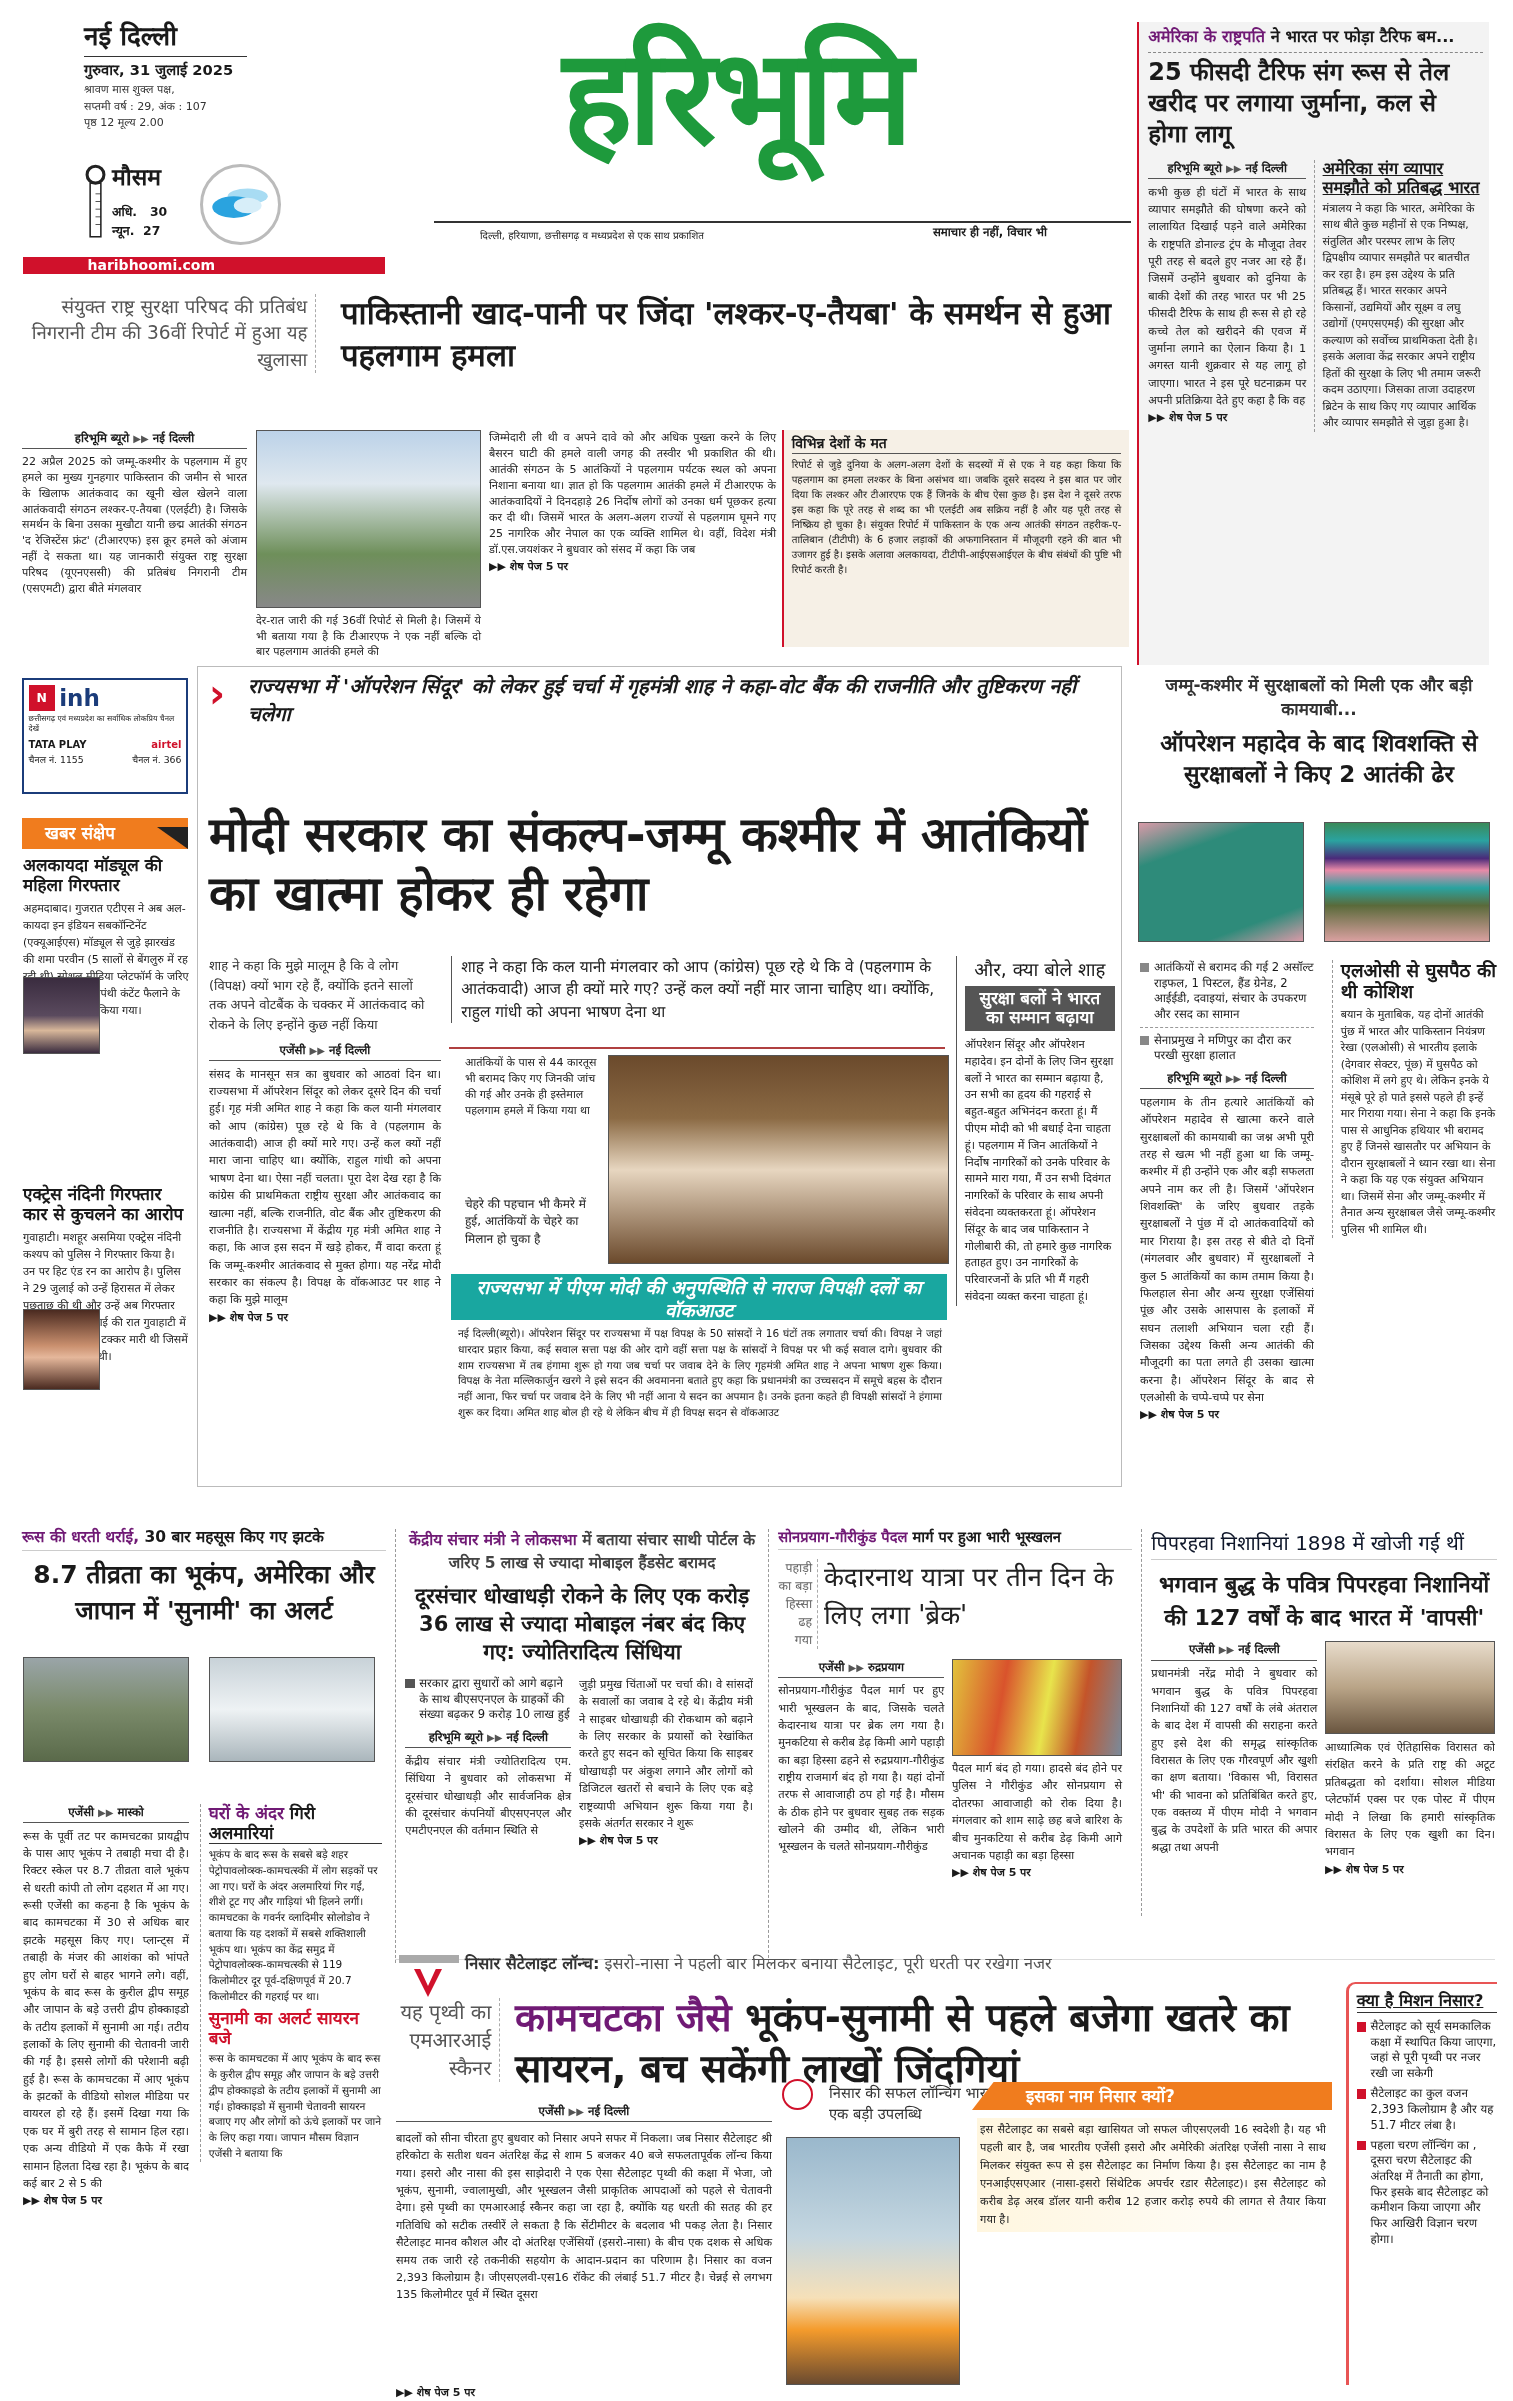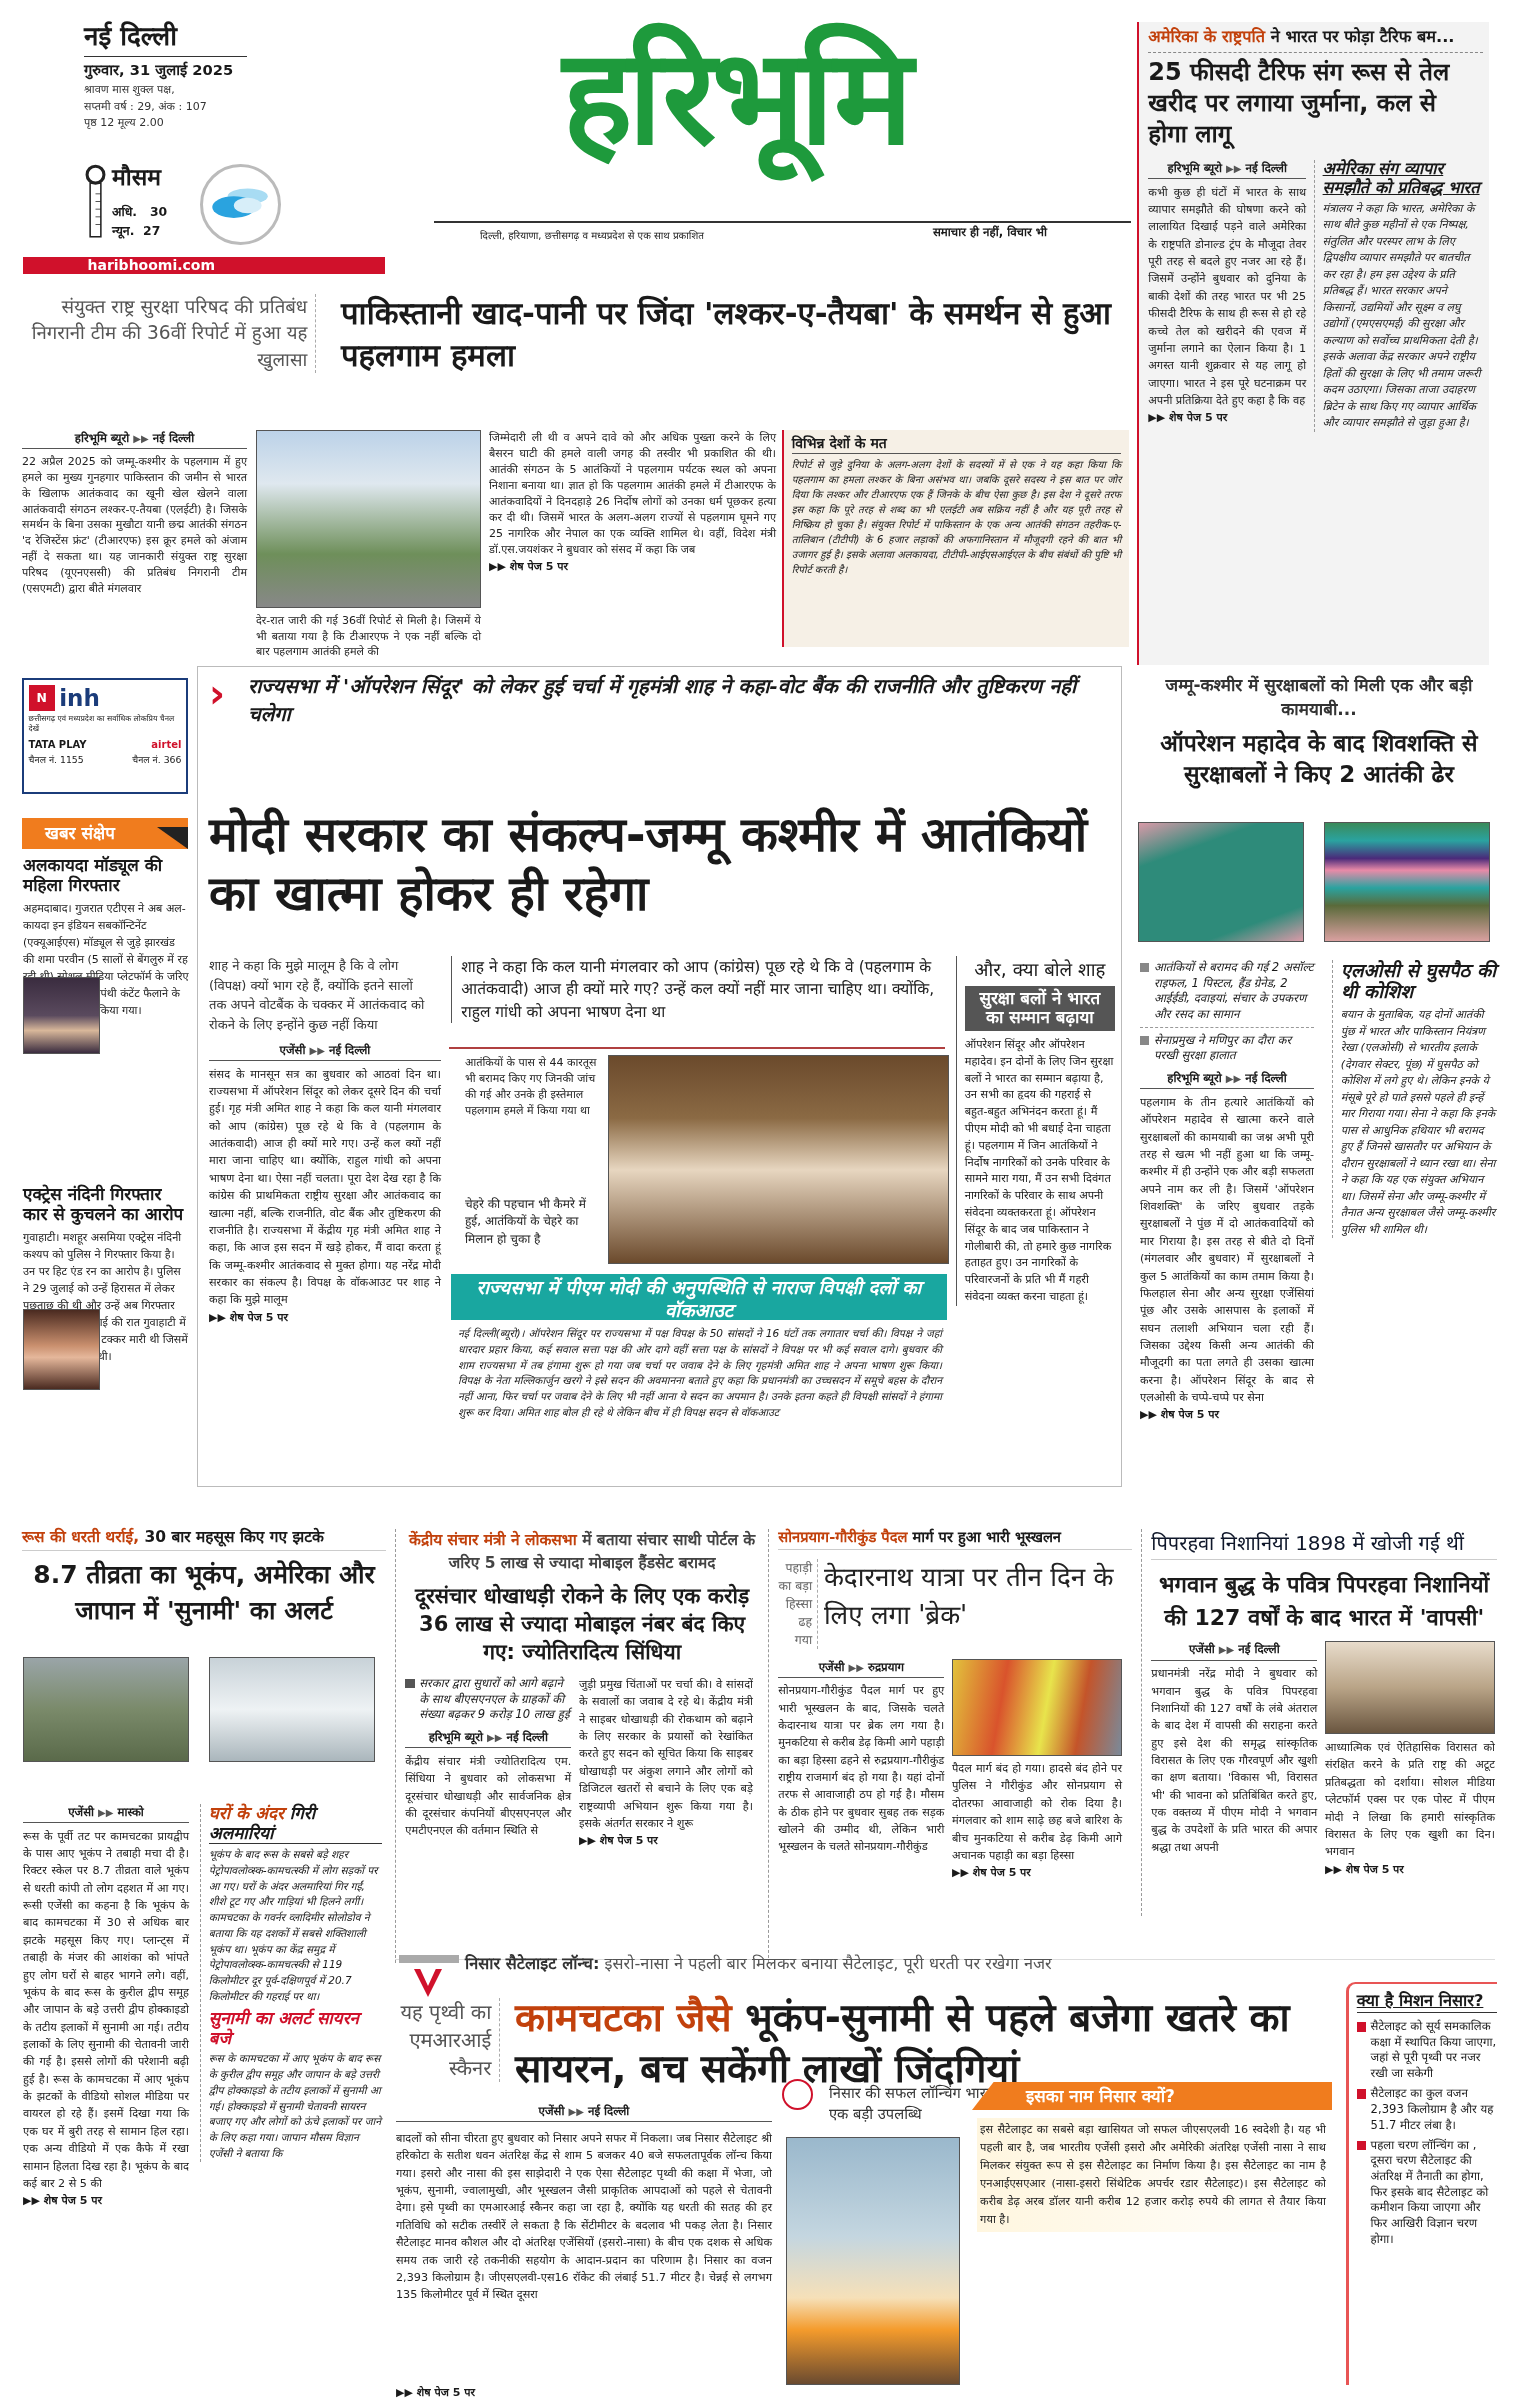--- a/index.html
+++ b/index.html
@@ -1,21 +1,21 @@
 <!DOCTYPE html>
 <html style="font-size:12.4px"><head>
 <meta charset="utf-8">
 <style>
 *{box-sizing:border-box;margin:0;padding:0}
 body{width:1514px;height:2401px;background:#fff;font-family:"DejaVu Sans",sans-serif;color:#1a1a1a;position:relative;overflow:hidden}
 .abs{position:absolute}
 .hd{font-weight:bold;font-family:"DejaVu Sans",sans-serif;line-height:1.15}
 .body{font-size:11.6px;line-height:1.45;color:#222;text-align:justify}
-.it{font-style:italic}
-.red{color:#c2410c}
+.it{}
+.red{color:#701a75}
 .vdash{border-left:1.5px dashed #999}
 .byline{font-size:11.6px;font-weight:bold;text-align:center;border-bottom:1.5px solid #555;padding-bottom:3.1px}
 .byline .arr{color:#555;font-size:10px}
 .photo{border:0.8px solid #555;overflow:hidden}
 .bullet{display:flex;gap:4.6px;font-size:11.6px;line-height:1.35;margin-bottom:4.6px}
 .bullet .sq{width:9.3px;height:9.3px;flex:0 0 9.3px;margin-top:3.1px}
 </style>
 </head>
 <body>
 

